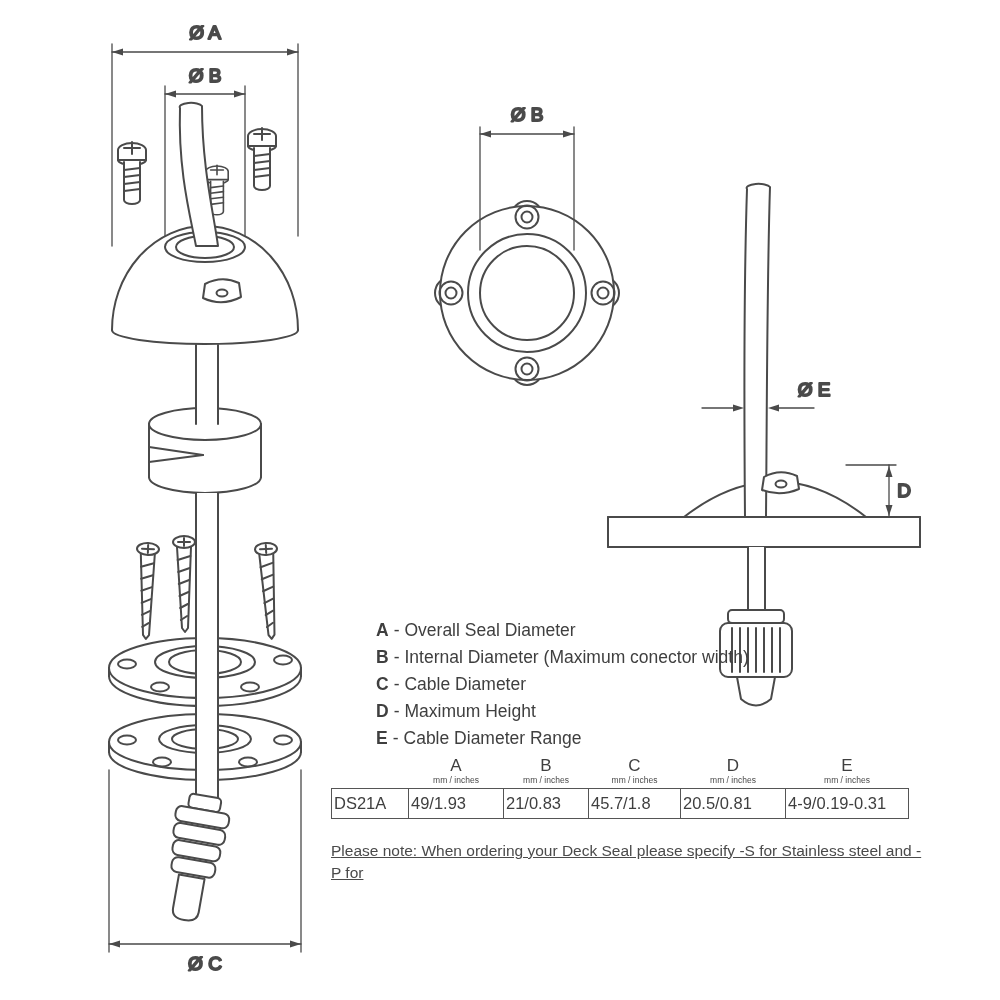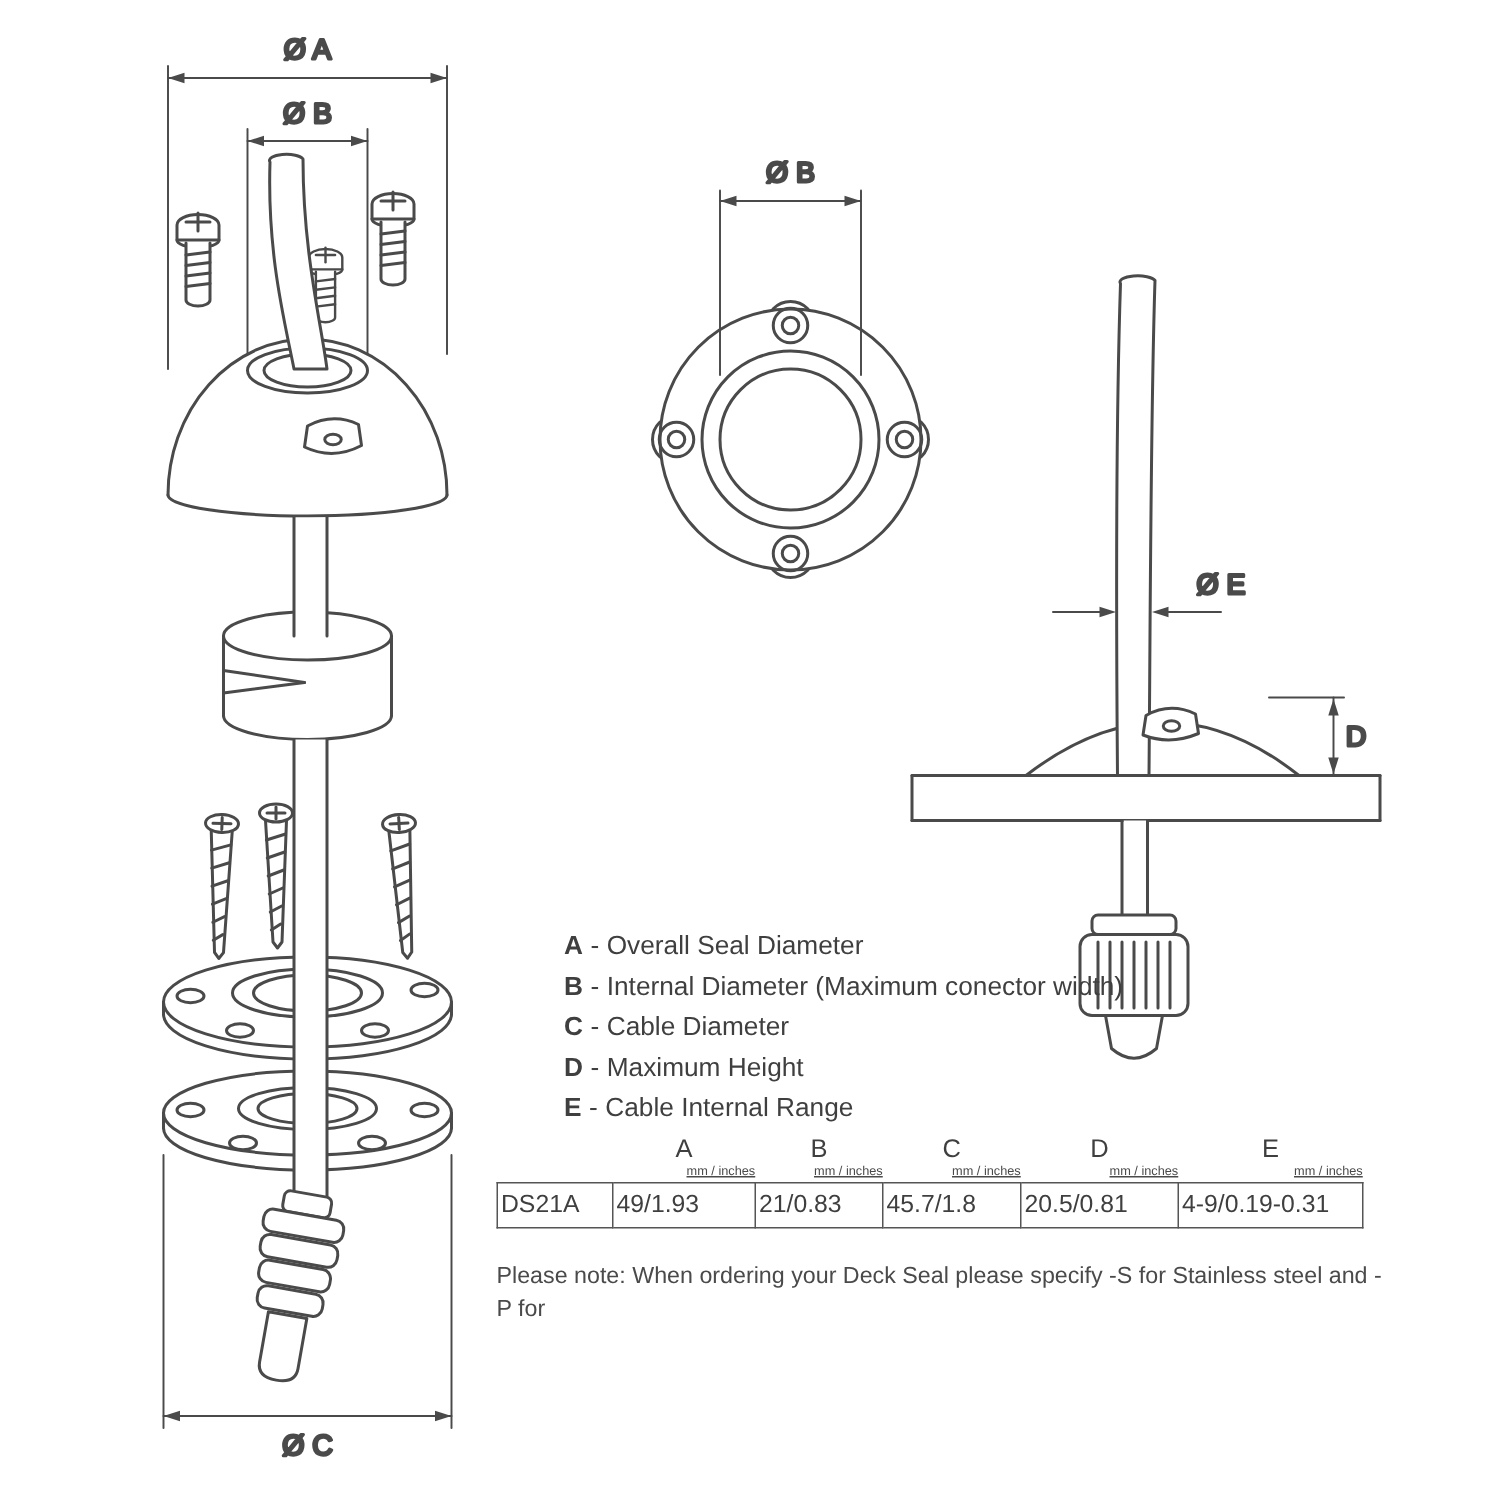--- a/index.html
+++ b/index.html
@@ -10,24 +10,24 @@
   .art{position:absolute;left:0;top:0;width:1000px;height:1000px;}
   .art text{font-family:"Liberation Sans",sans-serif;font-size:19px;fill:#3f3f3f;text-anchor:middle;}
   .legend{position:absolute;left:329px;top:620px;font-size:17.5px;line-height:1.2;}
   .legend-row{margin-bottom:6px;white-space:nowrap;margin-left:47px;}
   .lk{font-weight:bold;}
   .ls{padding:0 5px;}
   .spec-table{position:absolute;left:331px;top:757px;border-collapse:collapse;table-layout:fixed;
     width:577px;font-size:16.5px;color:#3f3f3f;}
   .spec-table th{font-weight:normal;padding:0 0 3px 0;vertical-align:bottom;border:none;}
   .col-letter{font-size:17px;text-align:center;line-height:1.05;}
-  .col-unit{font-size:8.5px;text-align:right;color:#4a4a4a;text-decoration:underline;}
+  .col-unit{font-size:8.5px;text-align:center;color:#4a4a4a;}
   .spec-table td{border:1.5px solid #555;text-align:left;height:27px;padding:1px 2px;white-space:nowrap;}
   .note{position:absolute;left:331px;top:840px;width:600px;font-size:15.5px;line-height:1.42;color:#4a4a4a;}
-  .note div{white-space:pre-wrap;}
+  .note div{white-space:pre-wrap;text-decoration:underline;}
 </style>
 </head>
 <body>
 
 <svg class="art" viewBox="0 0 1000 1000">
   <defs>
     <g id="mscrew" stroke="#4a4a4a" stroke-width="2" fill="#fff" stroke-linecap="round" stroke-linejoin="round">
       <path d="M-14,2 L-14,12 L14,12 L14,2 A14,7 0 0 0 -14,2 Z"></path>
       <path d="M-14,12 A14,5 0 0 0 14,12" fill="none"></path>
       <line x1="-8" y1="0" x2="8" y2="0"></line>
@@ -249,21 +249,21 @@
   <div class="legend-row">
     <span class="lk">B</span><span class="ls">-</span><span class="ld">Internal Diameter (Maximum conector width)</span>
   </div>
   <div class="legend-row">
     <span class="lk">C</span><span class="ls">-</span><span class="ld">Cable Diameter</span>
   </div>
   <div class="legend-row">
     <span class="lk">D</span><span class="ls">-</span><span class="ld">Maximum Height</span>
   </div>
   <div class="legend-row">
-    <span class="lk">E</span><span class="ls">-</span><span class="ld">Cable Internal Range</span>
+    <span class="lk">E</span><span class="ls">-</span><span class="ld">Cable Diameter Range</span>
   </div>
 </div>
 
 <table class="spec-table">
   <colgroup>
     <col style="width:77px">
       <col style="width:95px">
       <col style="width:85px">
     <col style="width:92px">
       <col style="width:105px">

